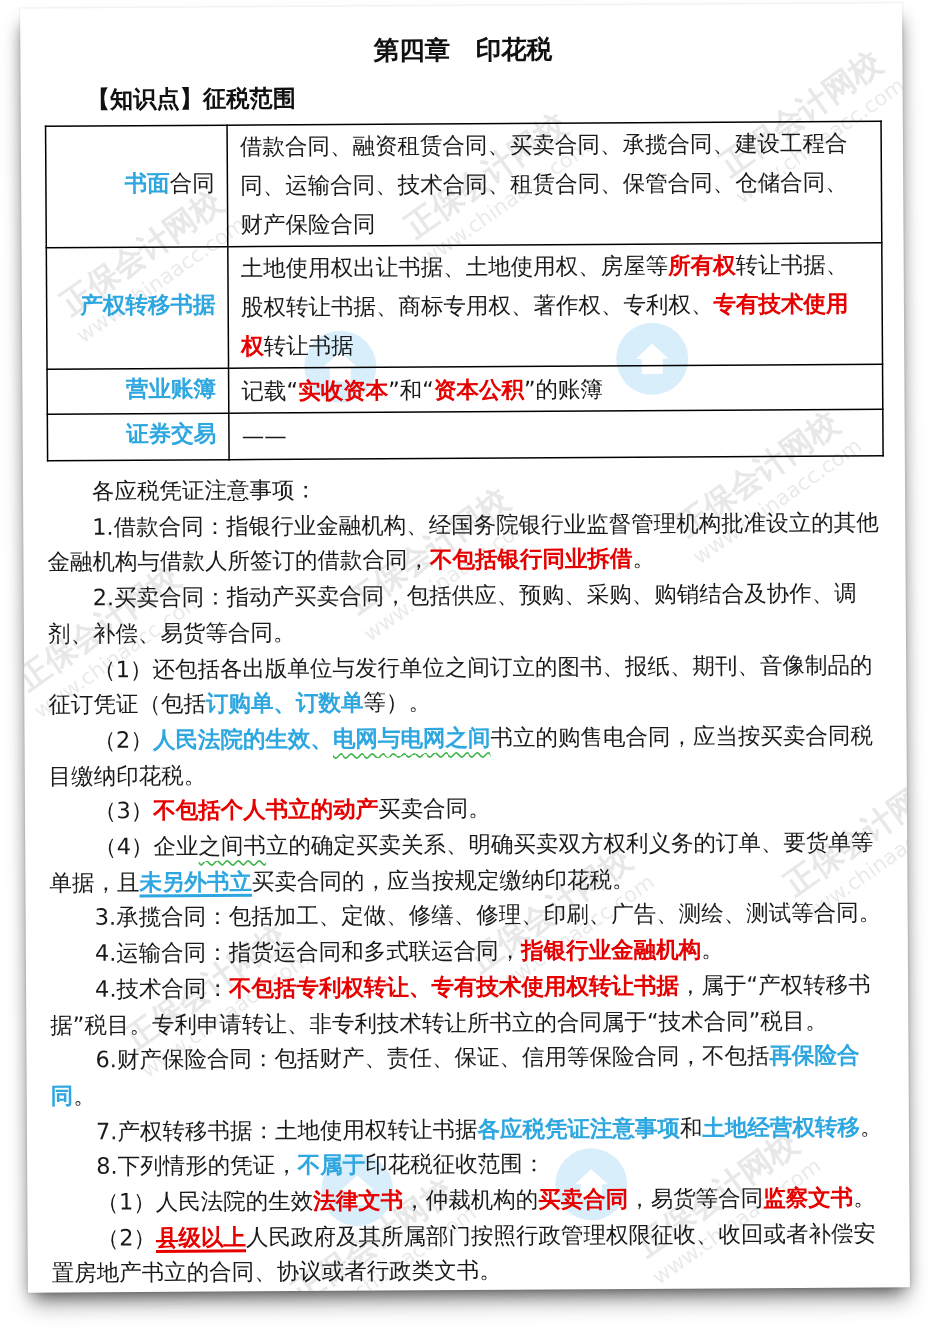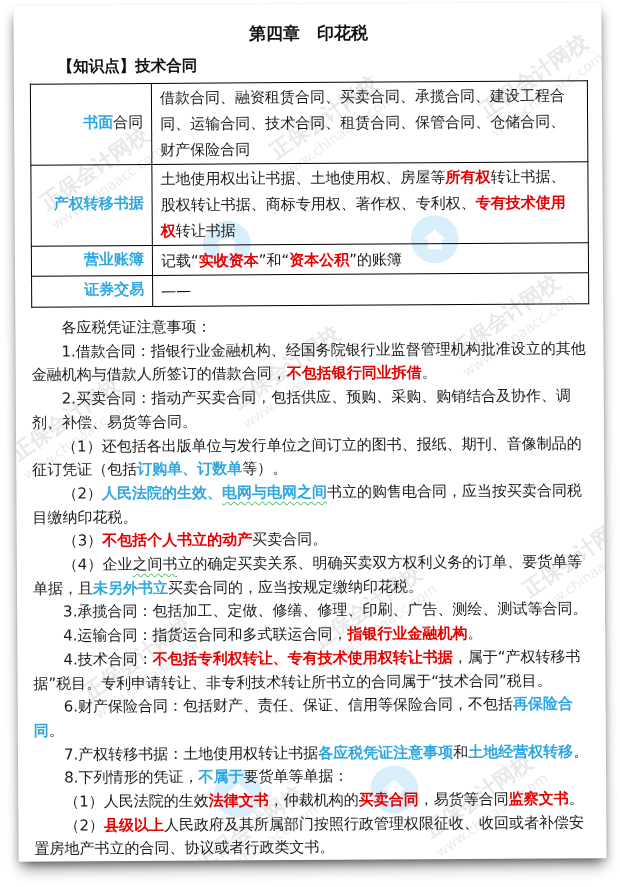--- a/index.html
+++ b/index.html
@@ -55,21 +55,21 @@
     margin:0;
     font-size:15px;
     line-height:23.7px;
     text-indent:2em;
     color:#1a1a1a;
   }
   
   .seg{white-space:pre-wrap;}
   .red{color:#e60000;font-weight:bold;}
   .blue{color:#2ea7e0;font-weight:bold;}
-  .ul{text-underline-offset:3px;text-decoration-thickness:1.5px;}
+  .ul{text-decoration:underline;text-underline-offset:3px;text-decoration-thickness:1.5px;}
   .wavy{
     text-decoration-line:underline;
     text-decoration-style:wavy;
     text-decoration-color:#3cb54a;
     text-decoration-thickness:1px;
     text-underline-offset:4px;
   }
   
   .wm-layer{position:absolute;inset:0;z-index:1;pointer-events:none;}
   .wm{
@@ -123,21 +123,21 @@
     <div class="wmc" style="left:352px;top:762px">
       <svg width="26" height="24" viewBox="0 0 26 24">
           <path d="M13 2 L24 12 H20 V22 H6 V12 H2 Z" fill="#ffffff"></path>
         </svg>
     </div>
   </div>
 
   <div class="content">
     <h1 class="doc-title">第四章　印花税</h1>
 
-    <div class="kp-heading"><span>【知识点】</span><span>技术合同</span></div>
+    <div class="kp-heading"><span>【知识点】</span><span>征税范围</span></div>
 
     <table class="scope">
       <tbody>
           <tr class="r1">
             <td class="label-cell"><span class="seg blue">书面</span><span class="seg">合同</span></td>
             <td><span class="seg">借款合同、融资租赁合同、买卖合同、承揽合同、建设工程合同、运输合同、技术合同、租赁合同、保管合同、仓储合同、财产保险合同</span></td>
           </tr>
           <tr class="r2">
             <td class="label-cell"><span class="seg blue">产权转移书据</span></td>
             <td><span class="seg">土地使用权出让书据、土地使用权、房屋等</span><span class="seg red">所有权</span><span class="seg">转让书据、股权转让书据、商标专用权、著作权、专利权、</span><span class="seg red">专有技术使用权</span><span class="seg">转让书据</span></td>
@@ -160,19 +160,19 @@
           <p><span class="seg">2.买卖合同：指动产买卖合同，包括供应、预购、采购、购销结合及协作、调剂、补偿、易货等合同。</span></p>
           <p><span class="seg">（1）还包括各出版单位与发行单位之间订立的图书、报纸、期刊、音像制品的征订凭证（包括</span><span class="seg blue">订购单、订数单</span><span class="seg">等）。</span></p>
           <p><span class="seg">（2）</span><span class="seg blue">人民法院的生效、</span><span class="seg blue wavy">电网与电网之间</span><span class="seg">书立的购售电合同，应当按买卖合同税目缴纳印花税。</span></p>
           <p><span class="seg">（3）</span><span class="seg red">不包括个人书立的动产</span><span class="seg">买卖合同。</span></p>
           <p><span class="seg">（4）企业</span><span class="seg wavy">之间书</span><span class="seg">立的确定买卖关系、明确买卖双方权利义务的订单、要货单等单据，且</span><span class="seg blue ul">未另外书立</span><span class="seg">买卖合同的，应当按规定缴纳印花税。</span></p>
           <p><span class="seg">3.承揽合同：包括加工、定做、修缮、修理、印刷、广告、测绘、测试等合同。</span></p>
           <p><span class="seg">4.运输合同：指货运合同和多式联运合同，</span><span class="seg red">指银行业金融机构</span><span class="seg">。</span></p>
           <p><span class="seg">4.技术合同：</span><span class="seg red">不包括专利权转让、专有技术使用权转让书据</span><span class="seg">，属于“产权转移书据”税目。专利申请转让、非专利技术转让所书立的合同属于“技术合同”税目。</span></p>
           <p><span class="seg">6.财产保险合同：包括财产、责任、保证、信用等保险合同，不包括</span><span class="seg blue">再保险合同</span><span class="seg">。</span></p>
           <p><span class="seg">7.产权转移书据：土地使用权转让书据</span><span class="seg blue">各应税凭证注意事项</span><span class="seg">和</span><span class="seg blue">土地经营权转移</span><span class="seg">。</span></p>
-          <p><span class="seg">8.下列情形的凭证，</span><span class="seg blue">不属于</span><span class="seg">要货单等单据：</span></p>
+          <p><span class="seg">8.下列情形的凭证，</span><span class="seg blue">不属于</span><span class="seg">印花税征收范围：</span></p>
           <p><span class="seg">（1）人民法院的生效</span><span class="seg red">法律文书</span><span class="seg">，仲裁机构的</span><span class="seg red">买卖合同</span><span class="seg">，易货等合同</span><span class="seg red">监察文书</span><span class="seg">。</span></p>
           <p><span class="seg">（2）</span><span class="seg red ul">县级以上</span><span class="seg">人民政府及其所属部门按照行政管理权限征收、收回或者补偿安置房地产书立的合同、协议或者行政类文书。</span></p>
         </div>
     </div>
   </div>
 </div>
 
 </body></html>

